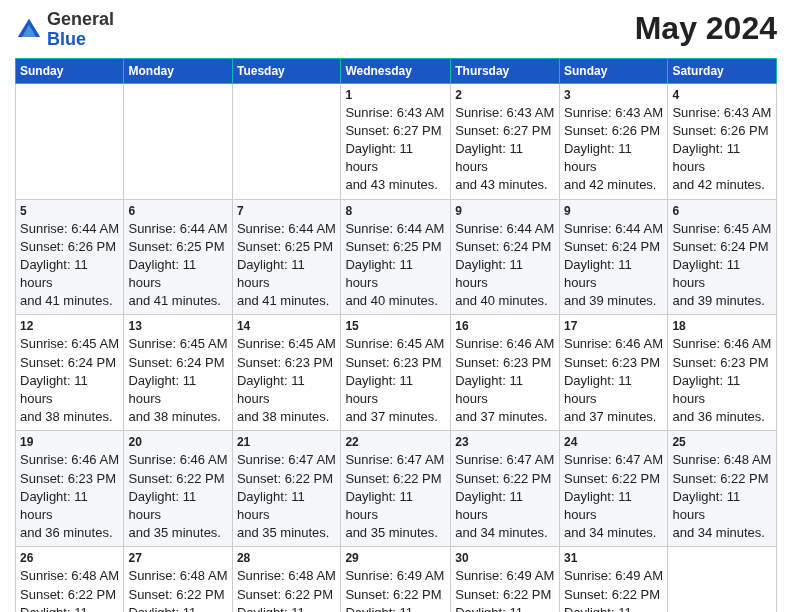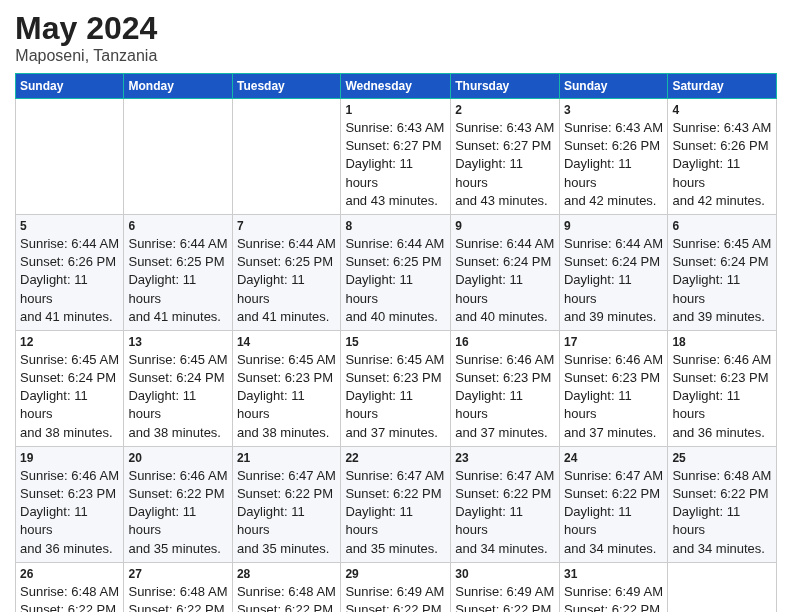--- a/index.html
+++ b/index.html
@@ -30,21 +30,21 @@
       font-weight: bold;
       line-height: 1.1;
     }
     .logo-text .general { color: #333; }
     .logo-text .blue { color: #1a56c4; }
     .logo-icon {
       width: 28px;
       height: 28px;
     }
     .title-block {
-      text-align: right;
+      text-align: center;
     }
     .month-year {
       font-size: 32px;
       font-weight: bold;
       color: #222;
     }
     .location {
       font-size: 16px;
       color: #444;
     }
@@ -86,23 +86,32 @@
     }
     .empty-cell {
       background: #fff !important;
     }
   </style>
 </head>
 <body>
 
 <div class="page">
   <div class="header">
+    <div class="logo">
+      <svg class="logo-icon" viewBox="0 0 40 40" xmlns="http://www.w3.org/2000/svg">
+        <polygon points="20,4 36,30 4,30" fill="#1a56c4"></polygon>
+        <polygon points="20,12 30,30 10,30" fill="#4a90d9"></polygon>
+      </svg>
+      <div class="logo-text">
+        <div class="general">General</div>
+        <div class="blue">Blue</div>
+      </div>
+    </div>
     <div class="title-block">
       <div class="month-year">May 2024</div>
-      <div class="location">Maposeni, Tanzania</div>
     </div>
   </div>
 
   <table>
     <thead>
       <tr>
       <th>Sunday</th>
           <th>Monday</th>
           <th>Tuesday</th>
           <th>Wednesday</th>

